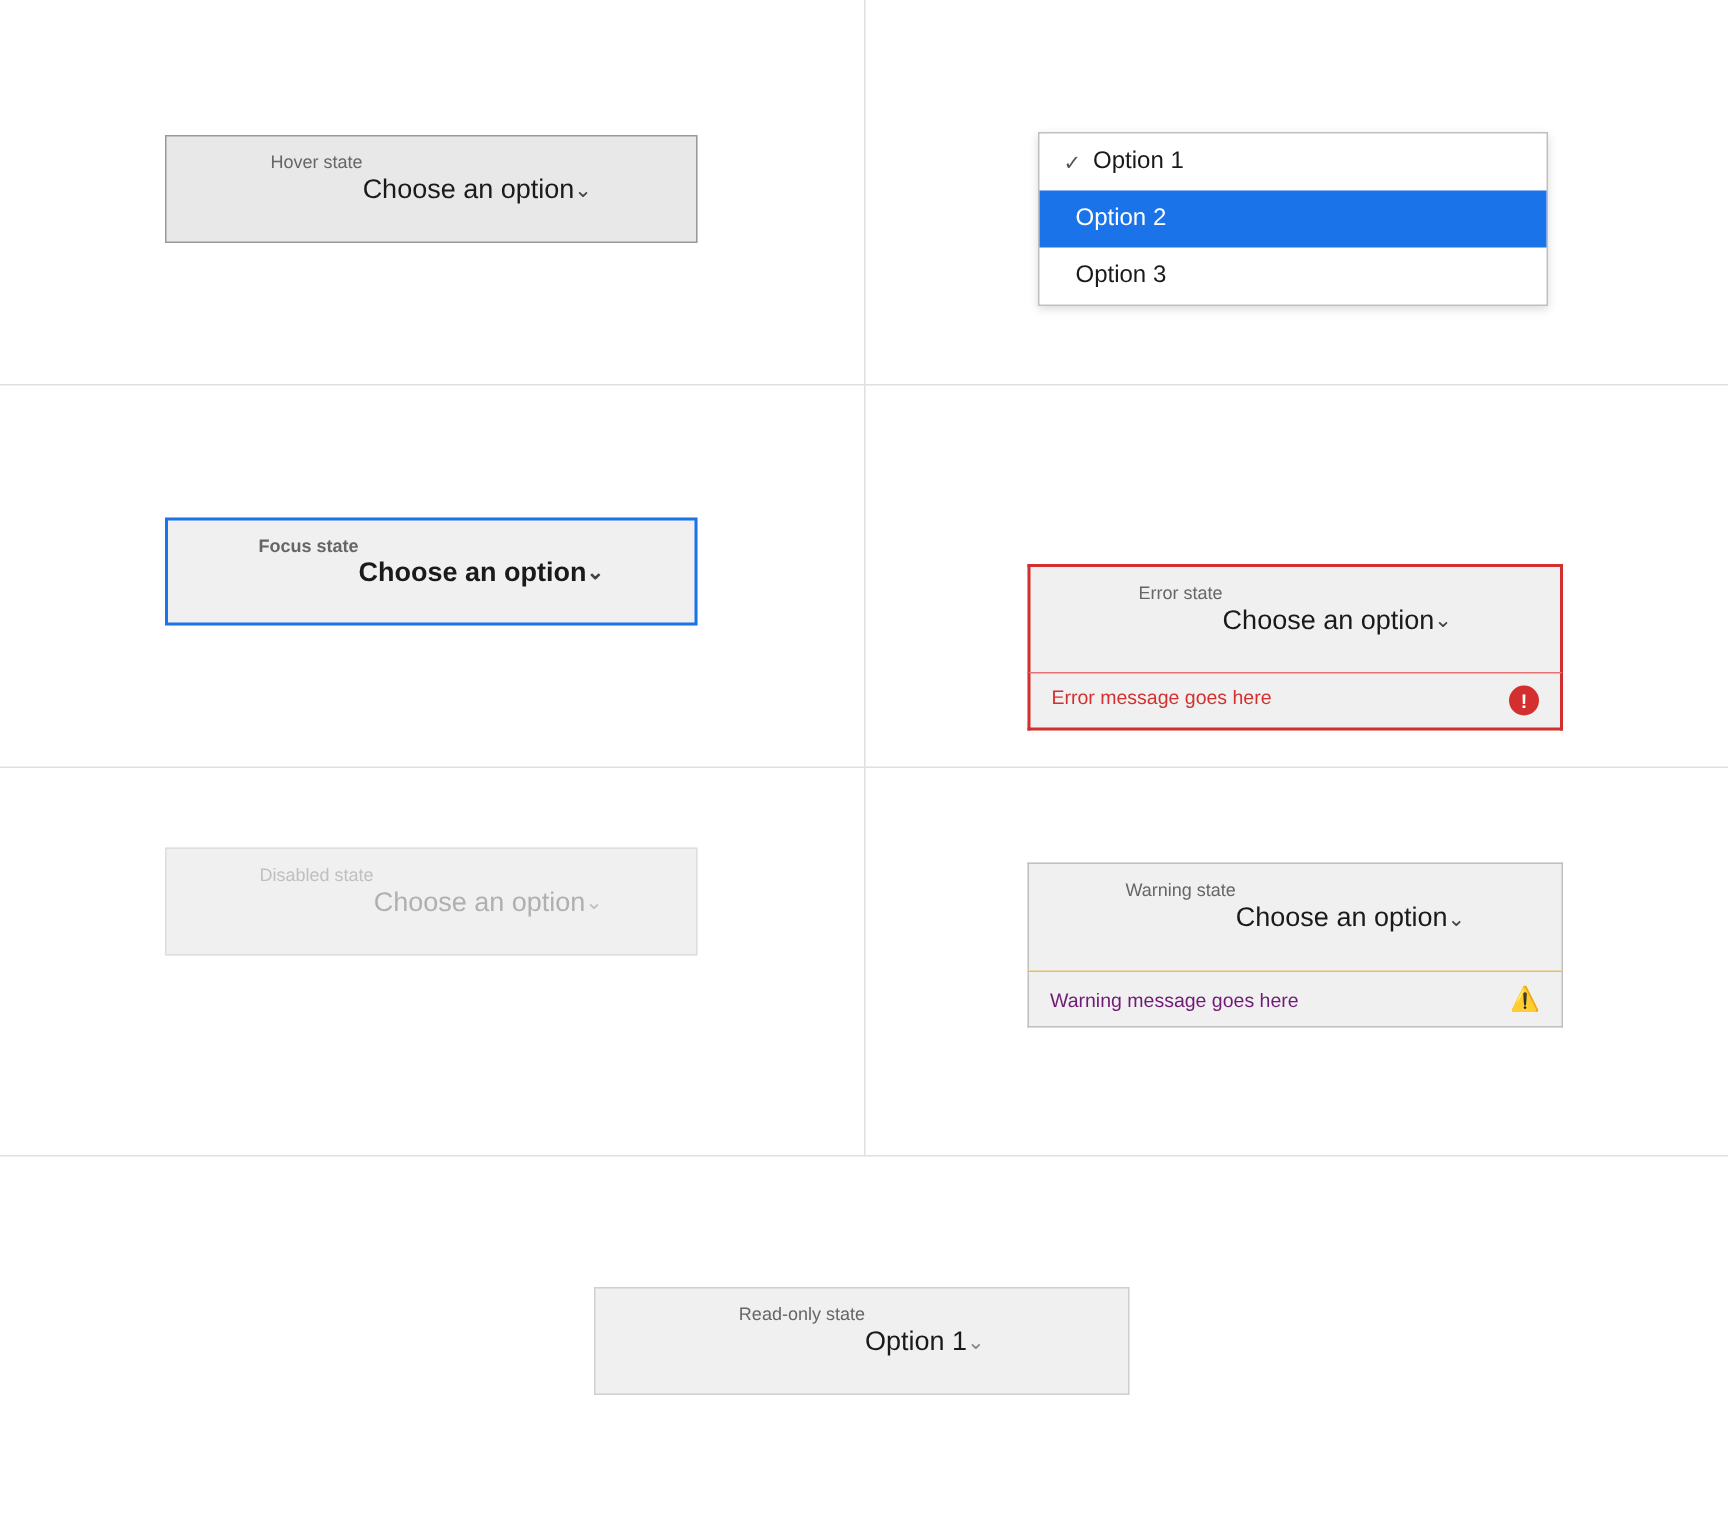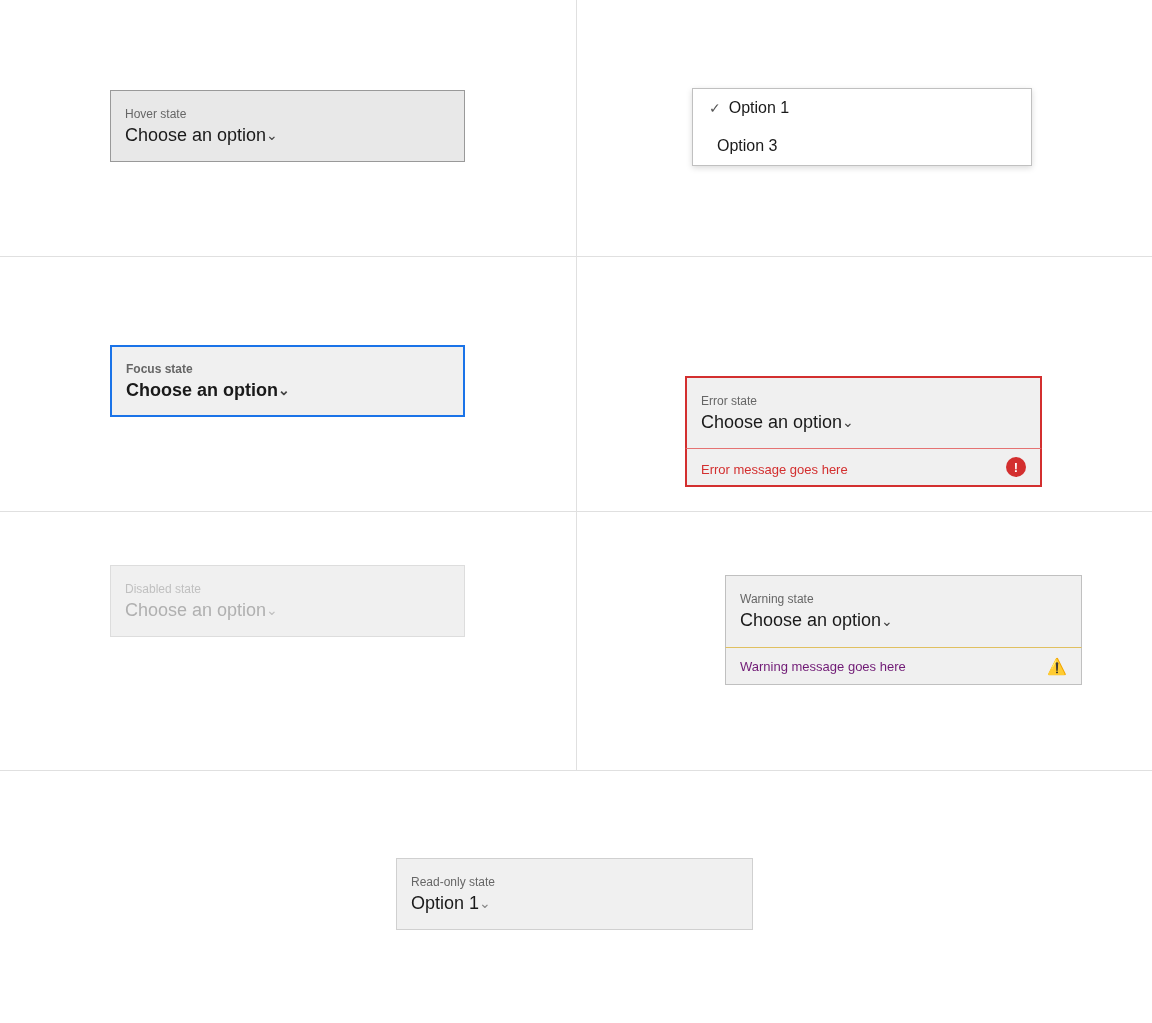--- a/index.html
+++ b/index.html
@@ -51,21 +51,21 @@
       display: flex;
       flex-direction: column;
     }
 
     .dropdown-box {
       background: #f0f0f0;
       border: 1px solid #c0c0c0;
       padding: 10px 14px;
       cursor: pointer;
       display: flex;
-      flex-direction: column;
+      flex-direction: row;
       justify-content: center;
       min-width: 355px;
       height: 72px;
     }
 
     .dropdown-label {
       font-size: 12px;
       color: #666666;
       margin-bottom: 4px;
     }
@@ -116,21 +116,21 @@
     }
 
     
     .error-dropdown .dropdown-box {
       background: #f0f0f0;
       border: 2px solid #d32f2f;
     }
 
     .error-message-row {
       display: flex;
-      align-items: flex-end;
+      align-items: flex-start;
       justify-content: space-between;
       padding: 8px 14px;
       border-top: 1px solid #e57373;
       background: #f0f0f0;
       border: 1px solid #d32f2f;
       border-top: none;
     }
 
     .error-text {
       font-size: 13px;
@@ -248,20 +248,24 @@
       <span class="chevron-icon">⌄</span>
     </div>
   </div>
 </div>
 
 <div class="options-popup" style="left: 692px; top: 88px; min-width: 340px;">
   <div class="option-item selected">
     <span class="check-mark">✓</span>
     <span>Option 1</span>
   </div>
+  <div class="option-item highlighted">
+    <span class="check-mark"></span>
+    <span>Option 2</span>
+  </div>
   <div class="option-item">
     <span class="check-mark"></span>
     <span>Option 3</span>
   </div>
 </div>
 
 <div class="dropdown-container focus-dropdown" style="left: 110px; top: 345px;">
   <div class="dropdown-box">
     <span class="dropdown-label">Focus state</span>
     <div class="dropdown-value-row">
@@ -288,21 +292,21 @@
 <div class="dropdown-container disabled-dropdown" style="left: 110px; top: 565px;">
   <div class="dropdown-box">
     <span class="dropdown-label" style="color:#c0c0c0;">Disabled state</span>
     <div class="dropdown-value-row">
       <span class="dropdown-value disabled">Choose an option</span>
       <span class="chevron-icon disabled">⌄</span>
     </div>
   </div>
 </div>
 
-<div class="dropdown-container warning-dropdown" style="left: 685px; top: 575px; min-width: 357px; margin-left: 40px;">
+<div class="dropdown-container warning-dropdown" style="left: 685px; top: 575px; min-width: 357px;">
   <div class="dropdown-box" style="min-width:357px; border-bottom: none;">
     <span class="dropdown-label">Warning state</span>
     <div class="dropdown-value-row">
       <span class="dropdown-value">Choose an option</span>
       <span class="chevron-icon">⌄</span>
     </div>
   </div>
   <div class="warning-message-row" style="min-width:357px;">
     <span class="warning-text">Warning message goes here</span>
     <div class="warning-icon">⚠️</div>

